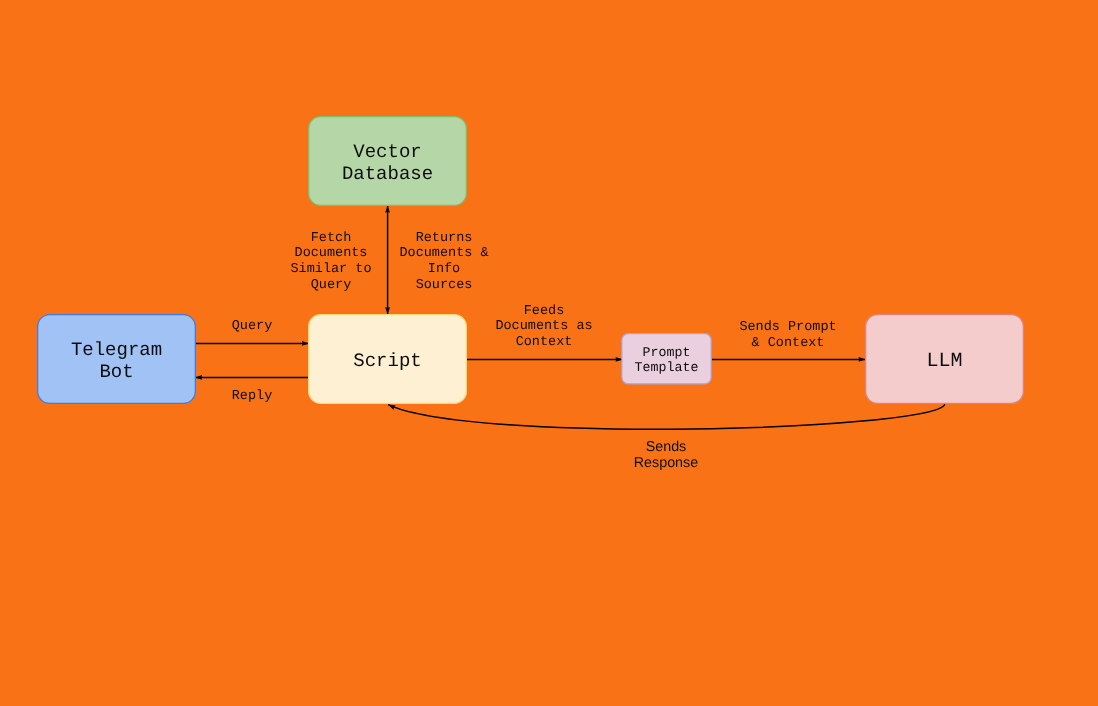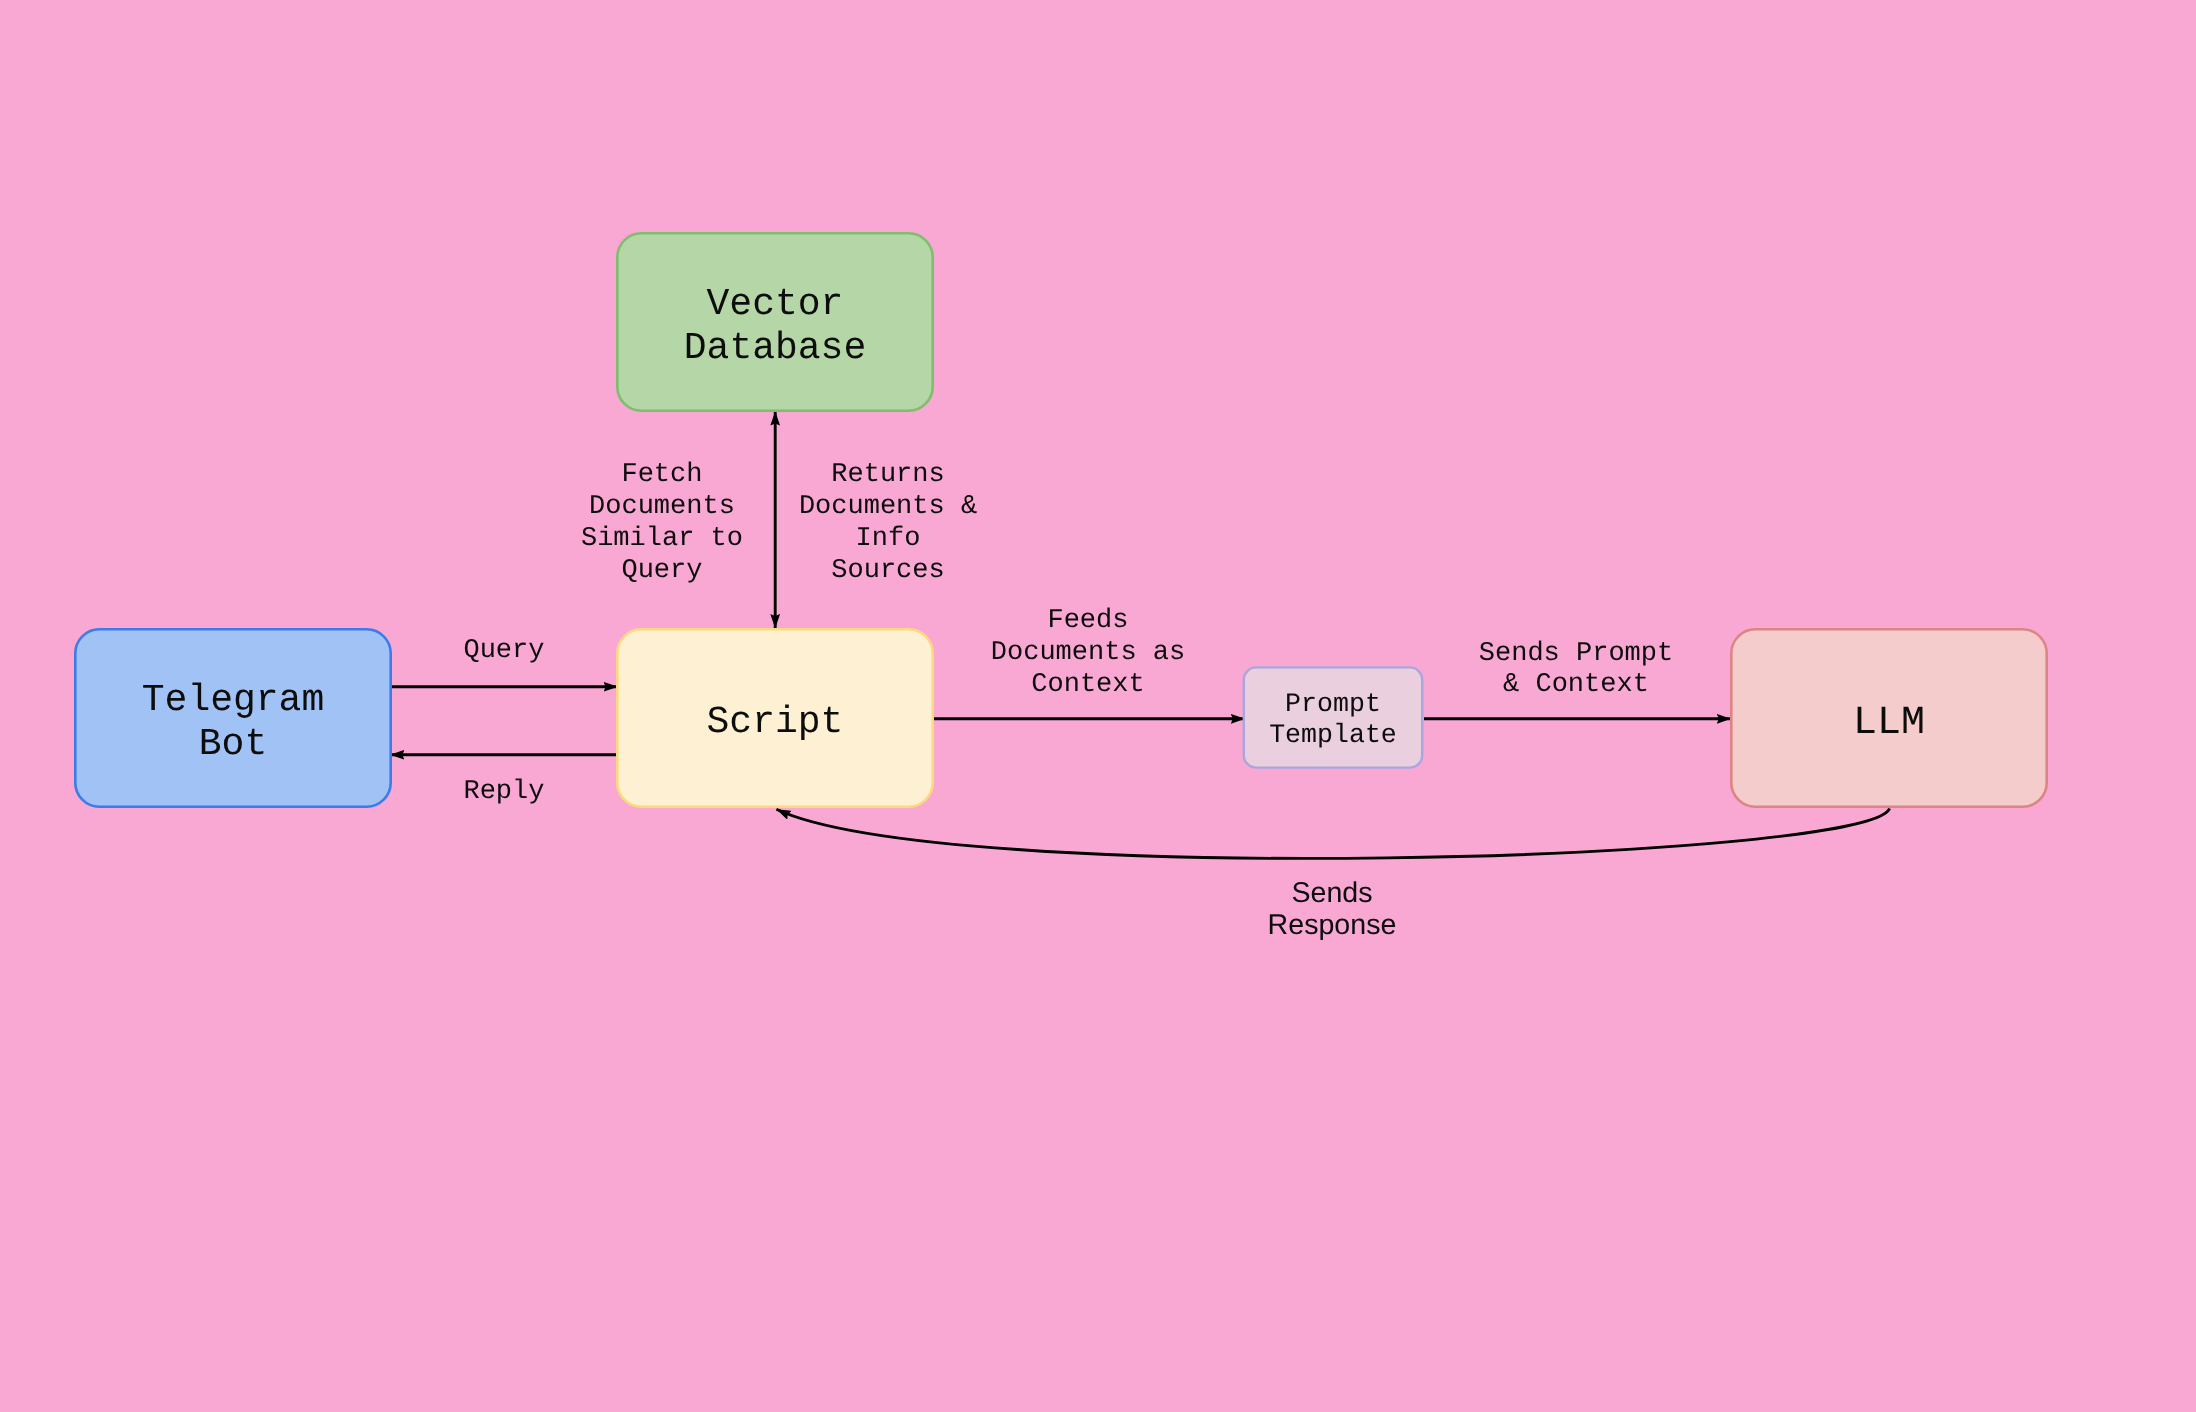--- a/index.html
+++ b/index.html
@@ -1,19 +1,19 @@
 <!DOCTYPE html>
 <html><head>
 <meta charset="utf-8">
 <title>Telegram RAG Bot Flowchart</title>
 <style>
   html, body { margin:0; padding:0; background:#ffffff; }
   body { width:1098px; height:706px; overflow:hidden;
          font-family:"Liberation Mono", monospace; }
-  #stage { position:relative; width:1098px; height:706px; background:#f9a8d4; }
+  #stage { position:relative; width:1098px; height:706px; background:#f97316; }
   svg#flowchart { position:absolute; left:0; top:0; display:block;
                   transform:translateZ(0); }
   text { fill:#0d0d0d; dominant-baseline:middle;
          text-rendering:geometricPrecision; white-space:pre; }
   .mono { font-family:"Liberation Mono", monospace; }
   .sans { font-family:"Liberation Sans", sans-serif; }
   .edge-line { fill:none; stroke:#000000; stroke-width:1.45;
                stroke-linecap:butt; stroke-linejoin:round; }
   .node-shape { }
 </style>

